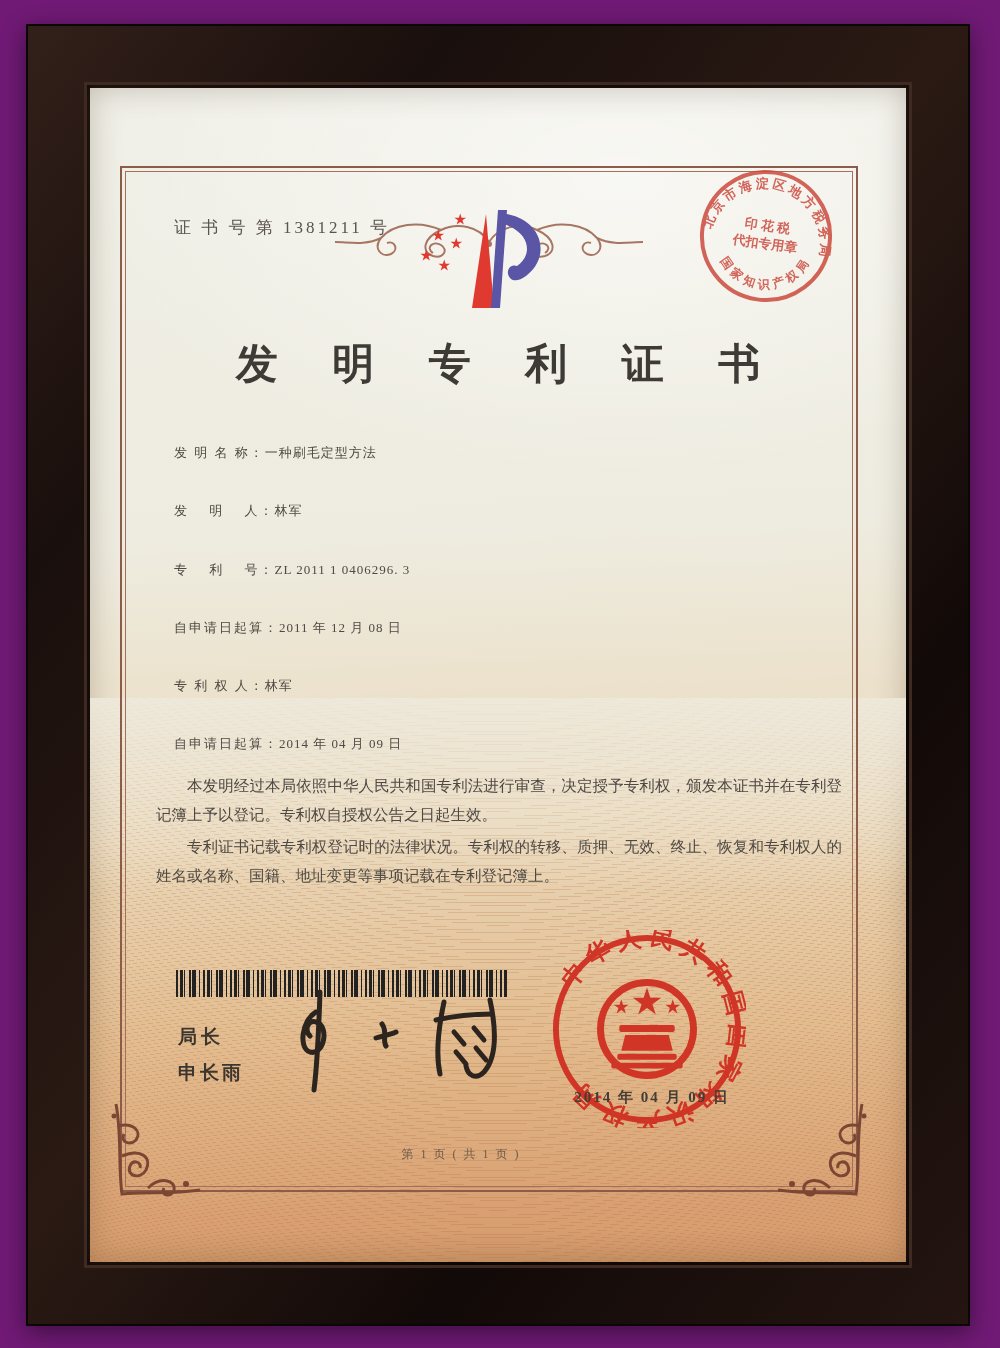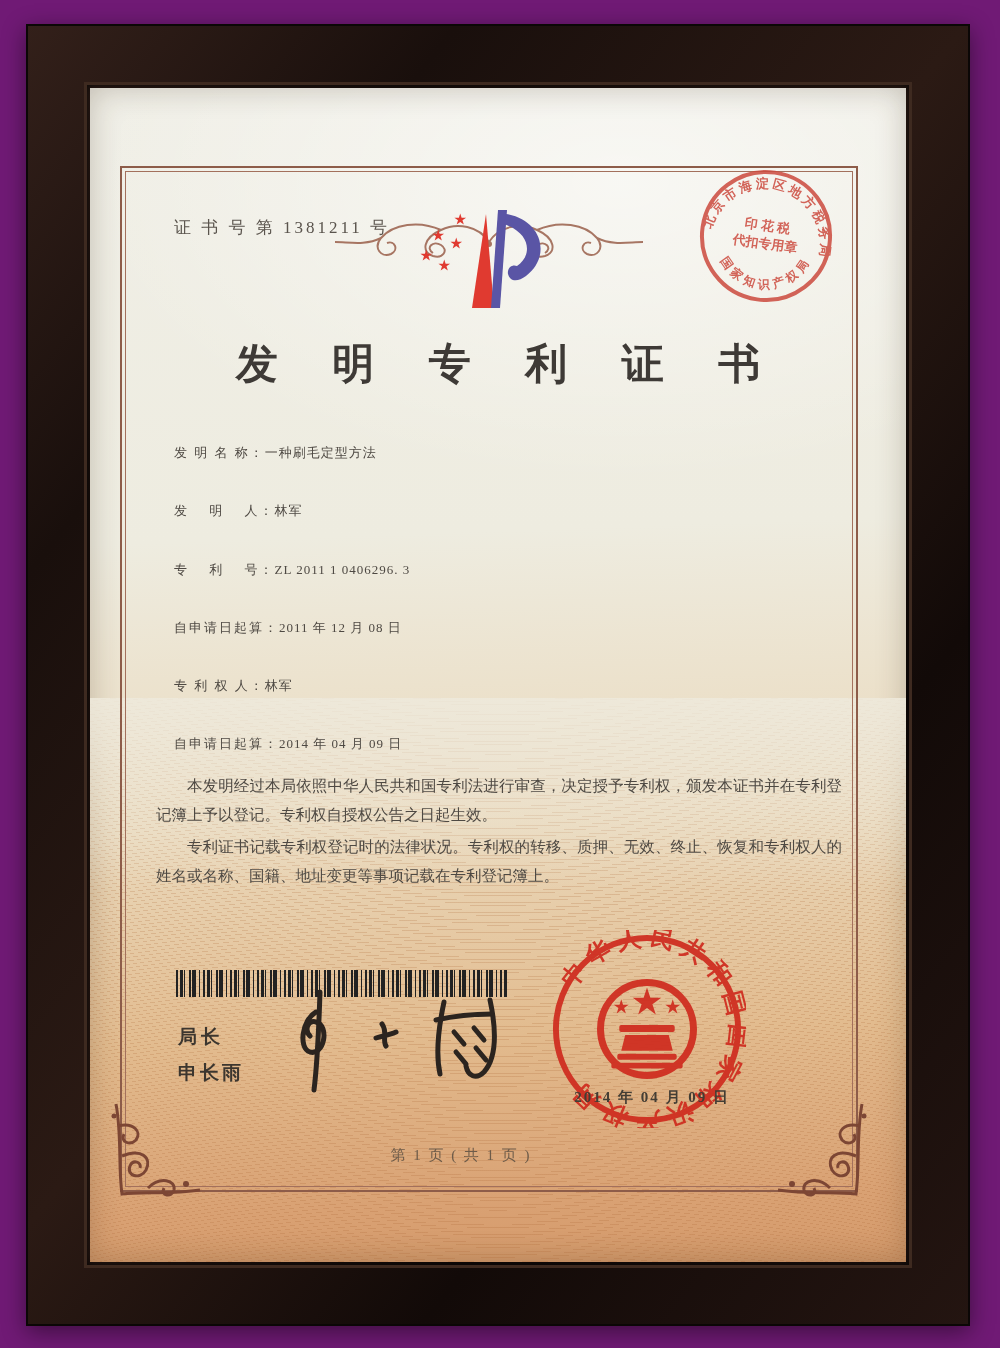--- a/index.html
+++ b/index.html
@@ -52,21 +52,21 @@
            #222 8px 9px, transparent 9px 13px,
            #222 13px 15px, transparent 15px 16px,
            #222 16px 20px, transparent 20px 23px,
            #222 23px 24px, transparent 24px 27px);}
   .sig-title{position:absolute;left:88px;top:936px;font-size:19px;font-weight:700;
          letter-spacing:4px;color:#3c362f;}
   .sig-name{position:absolute;left:88px;top:972px;font-size:19px;font-weight:700;
          letter-spacing:3px;color:#3c362f;text-align:center;}
   .signature{position:absolute;left:196px;top:898px;}
   .footer{position:absolute;left:16px;right:90px;top:1058px;text-align:center;
-         font-size:15px;letter-spacing:2px;color:#6d5b49;}
+         font-size:12px;letter-spacing:2px;color:#6d5b49;}
 </style>
 </head>
 <body>
 
 <div class="photo">
   <div class="frame">
     <div class="frame-lip"></div>
 
     <div class="paper">
       <div class="guilloche"></div>

